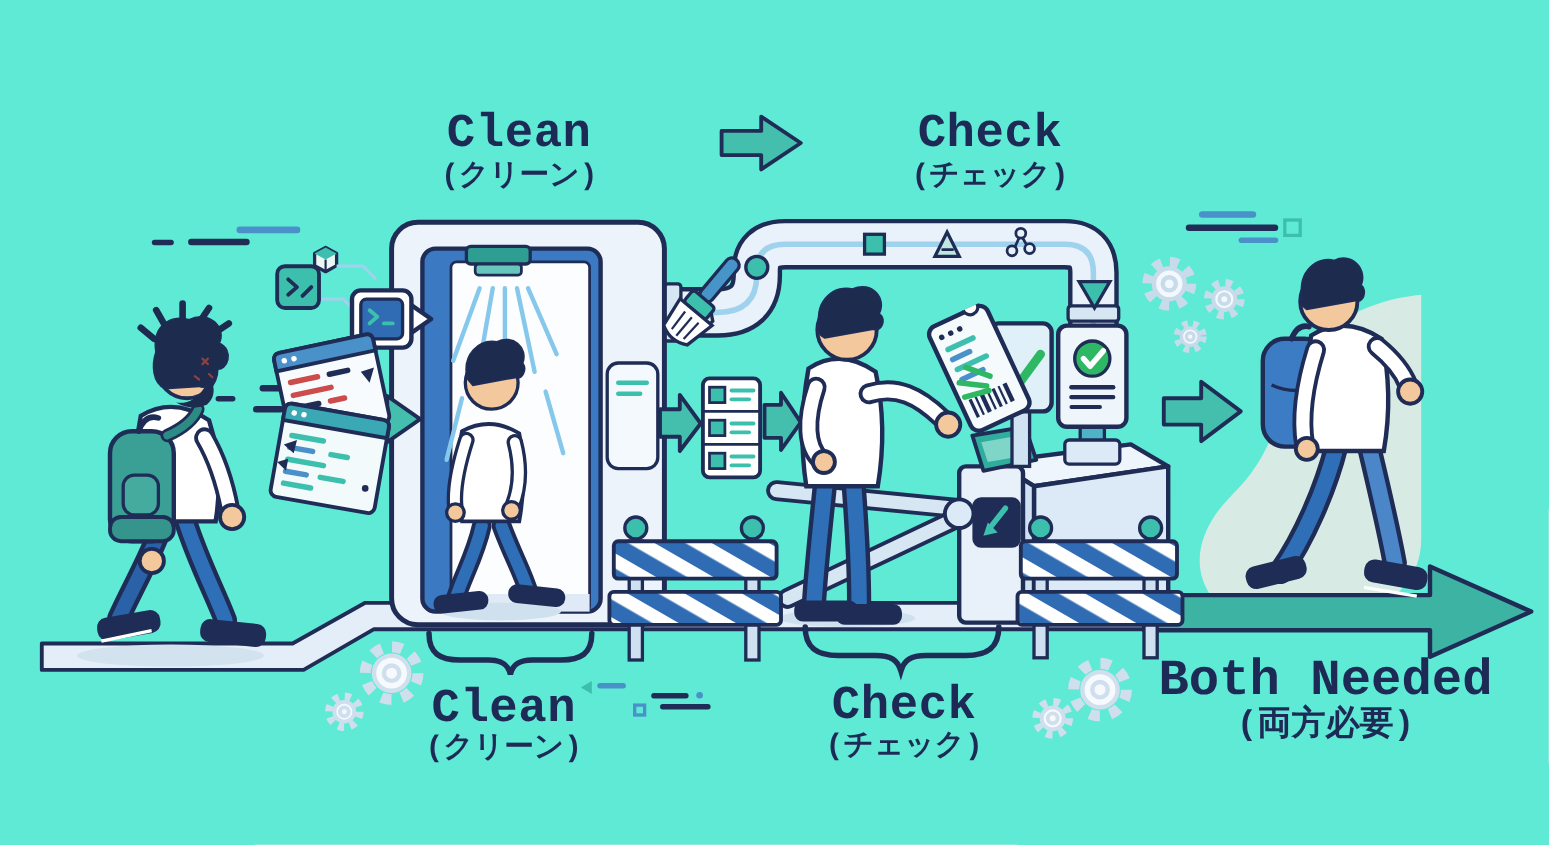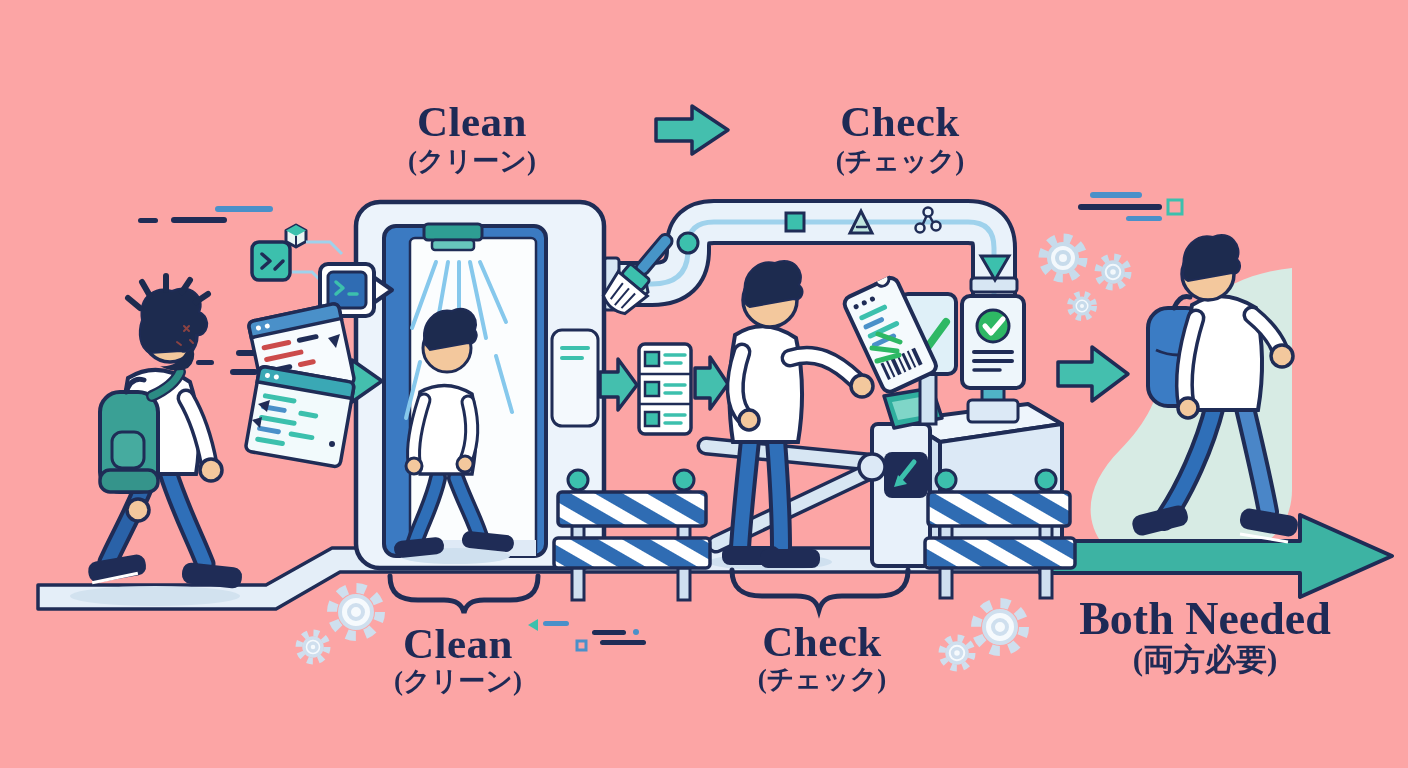--- a/index.html
+++ b/index.html
@@ -1,17 +1,17 @@
 <!DOCTYPE html>
 <html><head>
 <meta charset="utf-8">
 <style>
   html,body{margin:0;padding:0;background:#e8e8e8;}
-  .stage{position:relative;width:1408px;height:768px;background:#fca5a5;overflow:hidden;
-         font-family:Liberation Serif, serif;}
+  .stage{position:relative;width:1408px;height:768px;background:#5eead4;overflow:hidden;
+         font-family:Liberation Mono, monospace;}
   .stage svg{position:absolute;left:0;top:0;}
   .lbl{position:absolute;transform:translateX(-50%);text-align:center;color:#1e2a56;
        font-weight:bold;white-space:nowrap;line-height:1;}
   .en{font-size:43px;letter-spacing:.5px;}
   .ja{font-size:27px;text-align:right;}
   .en-big{font-size:46px;}
   .ja-big{font-size:31px;}
 </style>
 </head>
 <body>

